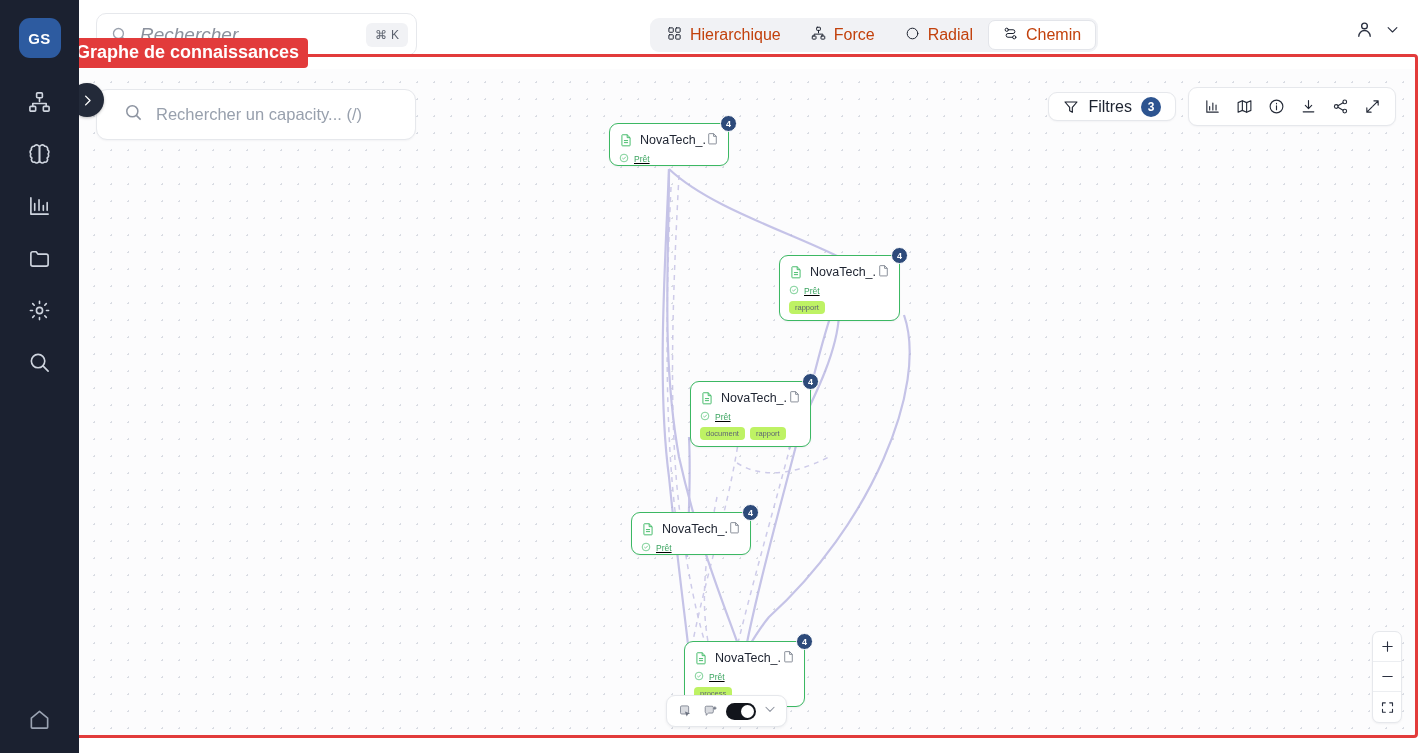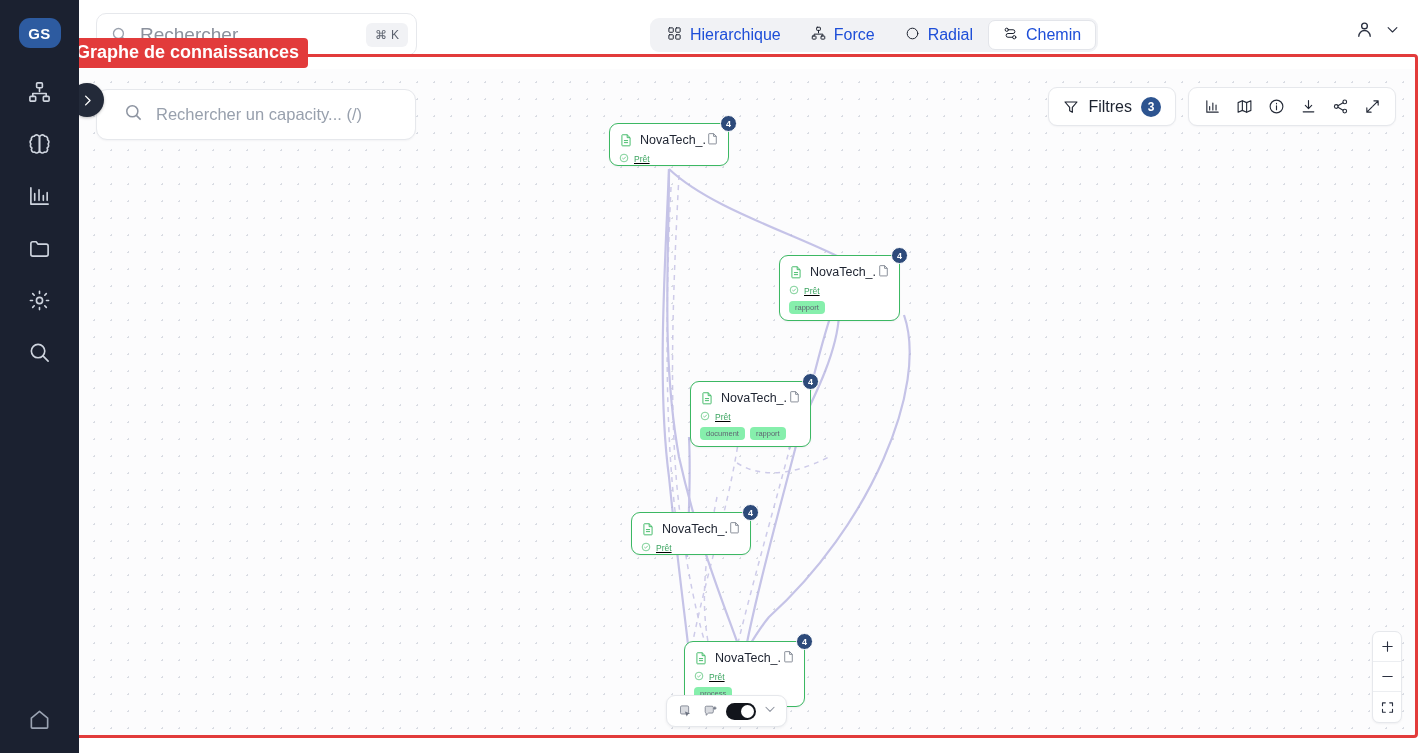--- a/index.html
+++ b/index.html
@@ -14,21 +14,21 @@
   
   .rail {
     position: absolute; left: 0; top: 0;
     width: 79px; height: 753px;
     background: #1b2130;
     display: flex; flex-direction: column; align-items: center;
     z-index: 40;
   }
   .rail-logo {
     margin-top: 18px;
-    width: 42px; height: 30px; border-radius: 11px;
+    width: 42px; height: 40px; border-radius: 11px;
     background: #2d5ba0;
     color: #fff; font-size: 15px; font-weight: bold;
     display: flex; align-items: center; justify-content: center;
     letter-spacing: .5px;
     cursor: pointer;
   }
   .rail-items { margin-top: 26px; display: flex; flex-direction: column; gap: 16px; align-items:center;}
   .rail-ico {
     width: 40px; height: 36px;
     display: flex; align-items: center; justify-content: center;
@@ -47,37 +47,37 @@
   .search-wrap {
     position: absolute; left: 17px; top: 13px;
     width: 321px; height: 43px;
     background: #fff; border: 1px solid #e6e8ec; border-radius: 10px;
     display: flex; align-items: center; padding: 0 8px 0 14px;
   }
   .search-wrap .mag { width: 17px; height: 17px; flex: 0 0 auto; }
   .search-wrap .mag svg { width: 17px; height: 17px; stroke: #9aa1ad; fill: none; stroke-width: 1.9; }
   .search-ph {
     flex: 1; margin-left: 12px;
-    font-size: 19px; color: #8b919d;
+    font-size: 19px; color: #8b919d; font-style: italic;
   }
   .kbd {
     background: #f1f2f5; border-radius: 6px;
     font-size: 12px; color: #5c626e;
     padding: 5px 9px; display: flex; gap: 4px; align-items: center;
   }
 
   .segbar {
     position: absolute; left: 571px; top: 18px;
     height: 34px; background: #f1f2f5; border-radius: 9px;
     display: flex; align-items: center; padding: 0 2px;
   }
   .seg {
     display: flex; align-items: center; gap: 8px;
     height: 30px; padding: 0 14px; border-radius: 7px;
-    font-size: 16px; color: #1d4ed8; cursor: pointer;
+    font-size: 16px; color: #c2410c; cursor: pointer;
     background: transparent; border: 1px solid transparent;
   }
   .seg.active { background: #fff; border-color: #e3e5ea; }
   .seg svg { width: 15px; height: 15px; stroke: #1d2330; fill: none; stroke-width: 1.6; stroke-linecap: round; stroke-linejoin: round; }
 
   .userbox { position: absolute; right: 24px; top: 20px; display: flex; align-items: center; gap: 11px; cursor: pointer; }
   .userbox svg { stroke: #2a3040; fill: none; stroke-width: 1.7; stroke-linecap: round; stroke-linejoin: round; }
 
   
   .redframe {
@@ -126,21 +126,21 @@
     width: 34px; height: 34px; border-radius: 50%;
     background: #232a39; display: flex; align-items: center; justify-content: center;
     cursor: pointer; z-index: 25;
     box-shadow: 0 1px 3px rgba(0,0,0,.25);
   }
   .collapse-btn svg { width: 15px; height: 15px; stroke: #fff; fill: none; stroke-width: 2.2; stroke-linecap: round; stroke-linejoin: round; }
 
   
   .toolbar { position: absolute; right: 19px; top: 30px; display: flex; align-items: center; gap: 12px; z-index: 22; }
   .filters-btn {
-    height: 39px; background: #fff; border: 1px solid #e6e8ec; border-radius: 9px;
+    height: 29px; background: #fff; border: 1px solid #e6e8ec; border-radius: 9px;
     display: flex; align-items: center; gap: 9px; padding: 0 14px; cursor: pointer;
     box-shadow: 0 1px 2px rgba(16,24,40,.04);
   }
   .filters-btn .flabel { font-size: 16px; color: #1d2330; }
   .filters-btn svg.funnel { width: 16px; height: 16px; stroke: #1d2330; fill:none; stroke-width: 1.7; stroke-linejoin: round;}
   .badge-n {
     background: #2d5490; color: #fff; font-size: 12px; font-weight: bold;
     min-width: 20px; height: 20px; border-radius: 10px;
     display: flex; align-items: center; justify-content: center; padding: 0 6px;
   }
@@ -165,21 +165,21 @@
   .node-hd { display: flex; align-items: center; padding: 7px 9px 2px 9px; }
   .node-hd .dicon { width: 14px; height: 14px; flex:0 0 auto;}
   .node-hd .dicon svg { width: 14px; height: 14px; stroke: #3cb863; fill: none; stroke-width: 1.6; stroke-linejoin: round;}
   .node-title { flex: 1; margin-left: 7px; font-size: 12.5px; color: #1d2330; white-space: nowrap; overflow: hidden; }
   .node-hd .ricon svg { width: 13px; height: 13px; stroke: #707784; fill: none; stroke-width: 1.5; }
   .node-status { display: flex; align-items: center; gap: 5px; padding: 2px 9px 0 9px; text-decoration: underline; }
   .node-status svg { width: 10px; height: 10px; stroke: #3cb863; fill: none; stroke-width: 1.6; }
   .node-status span { font-size: 8.5px; color: #3aa45f; }
   .node-tags { display: flex; gap: 5px; padding: 4px 9px 6px 9px; flex-wrap: wrap; }
   .tag {
-    background: #86efac; color: #5f6672; font-size: 7.5px;
+    background: #bef264; color: #5f6672; font-size: 7.5px;
     padding: 2px 6px; border-radius: 4px; white-space: nowrap;
   }
   .node-badge {
     position: absolute; right: -9px; top: -9px;
     width: 17px; height: 17px; border-radius: 50%;
     background: #2d4a7a; color: #fff;
     font-size: 9px; font-weight: bold;
     display: flex; align-items: center; justify-content: center;
     border: 1.5px solid #fff;
   }

